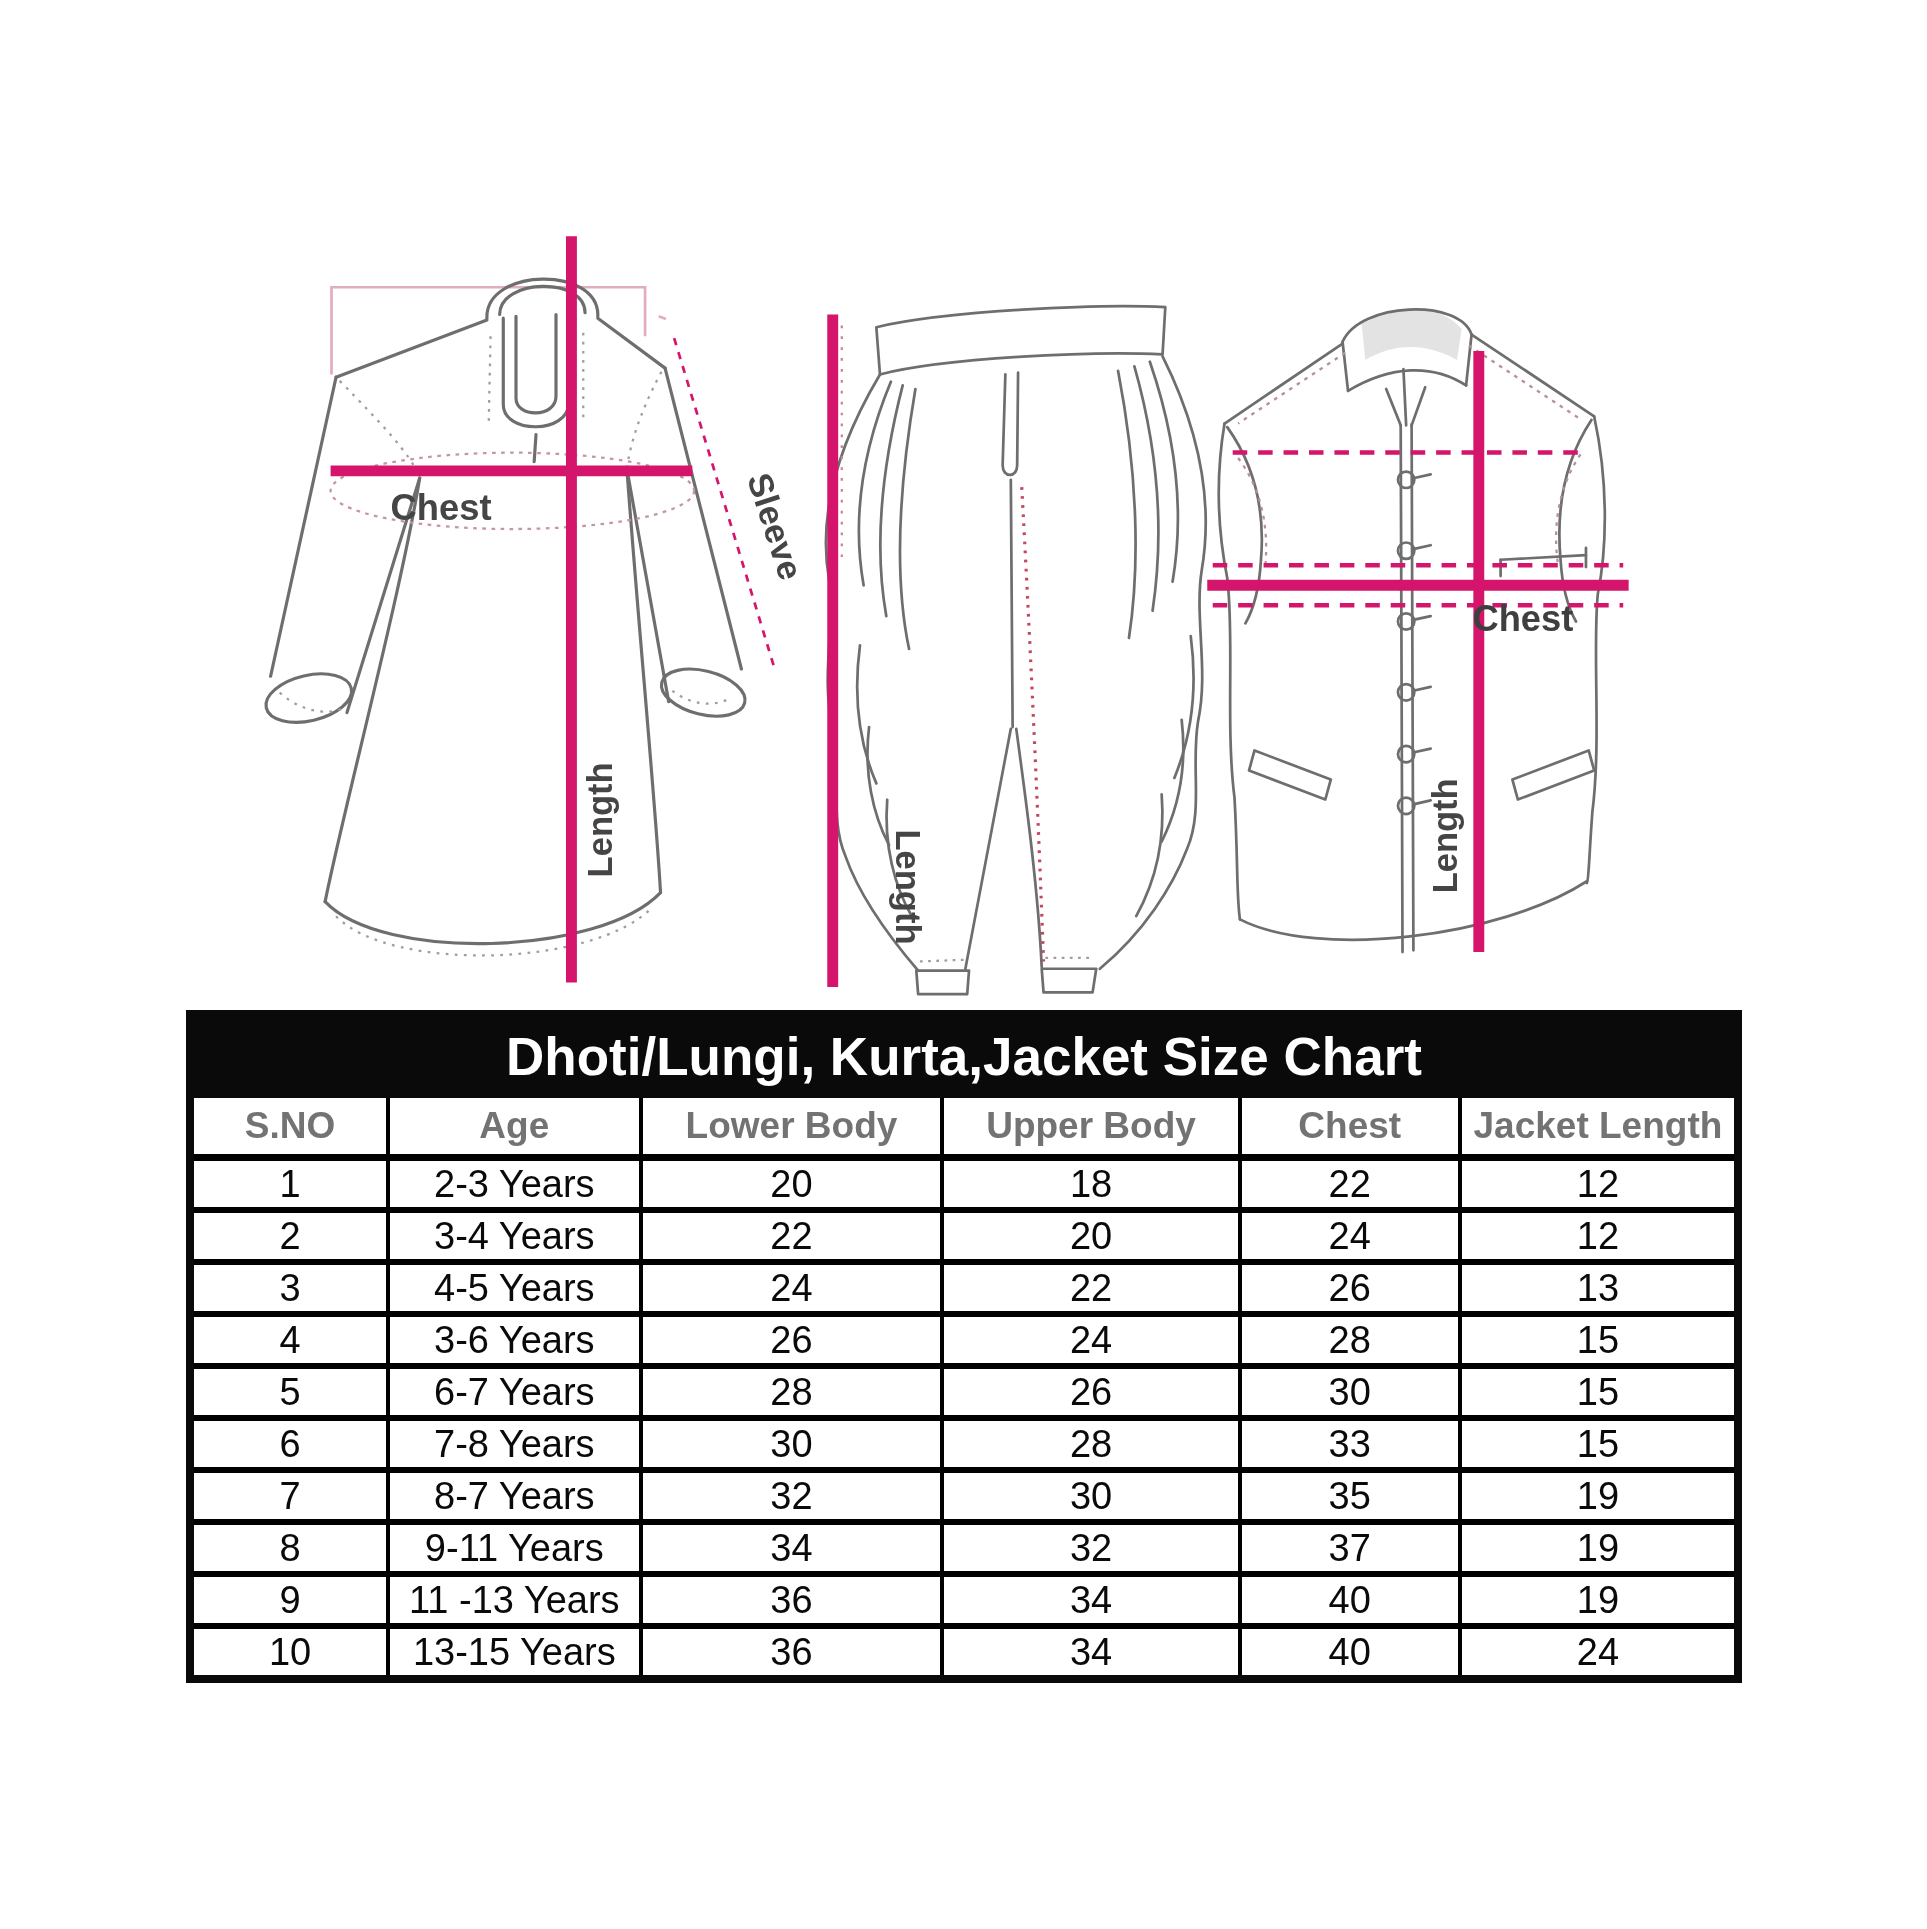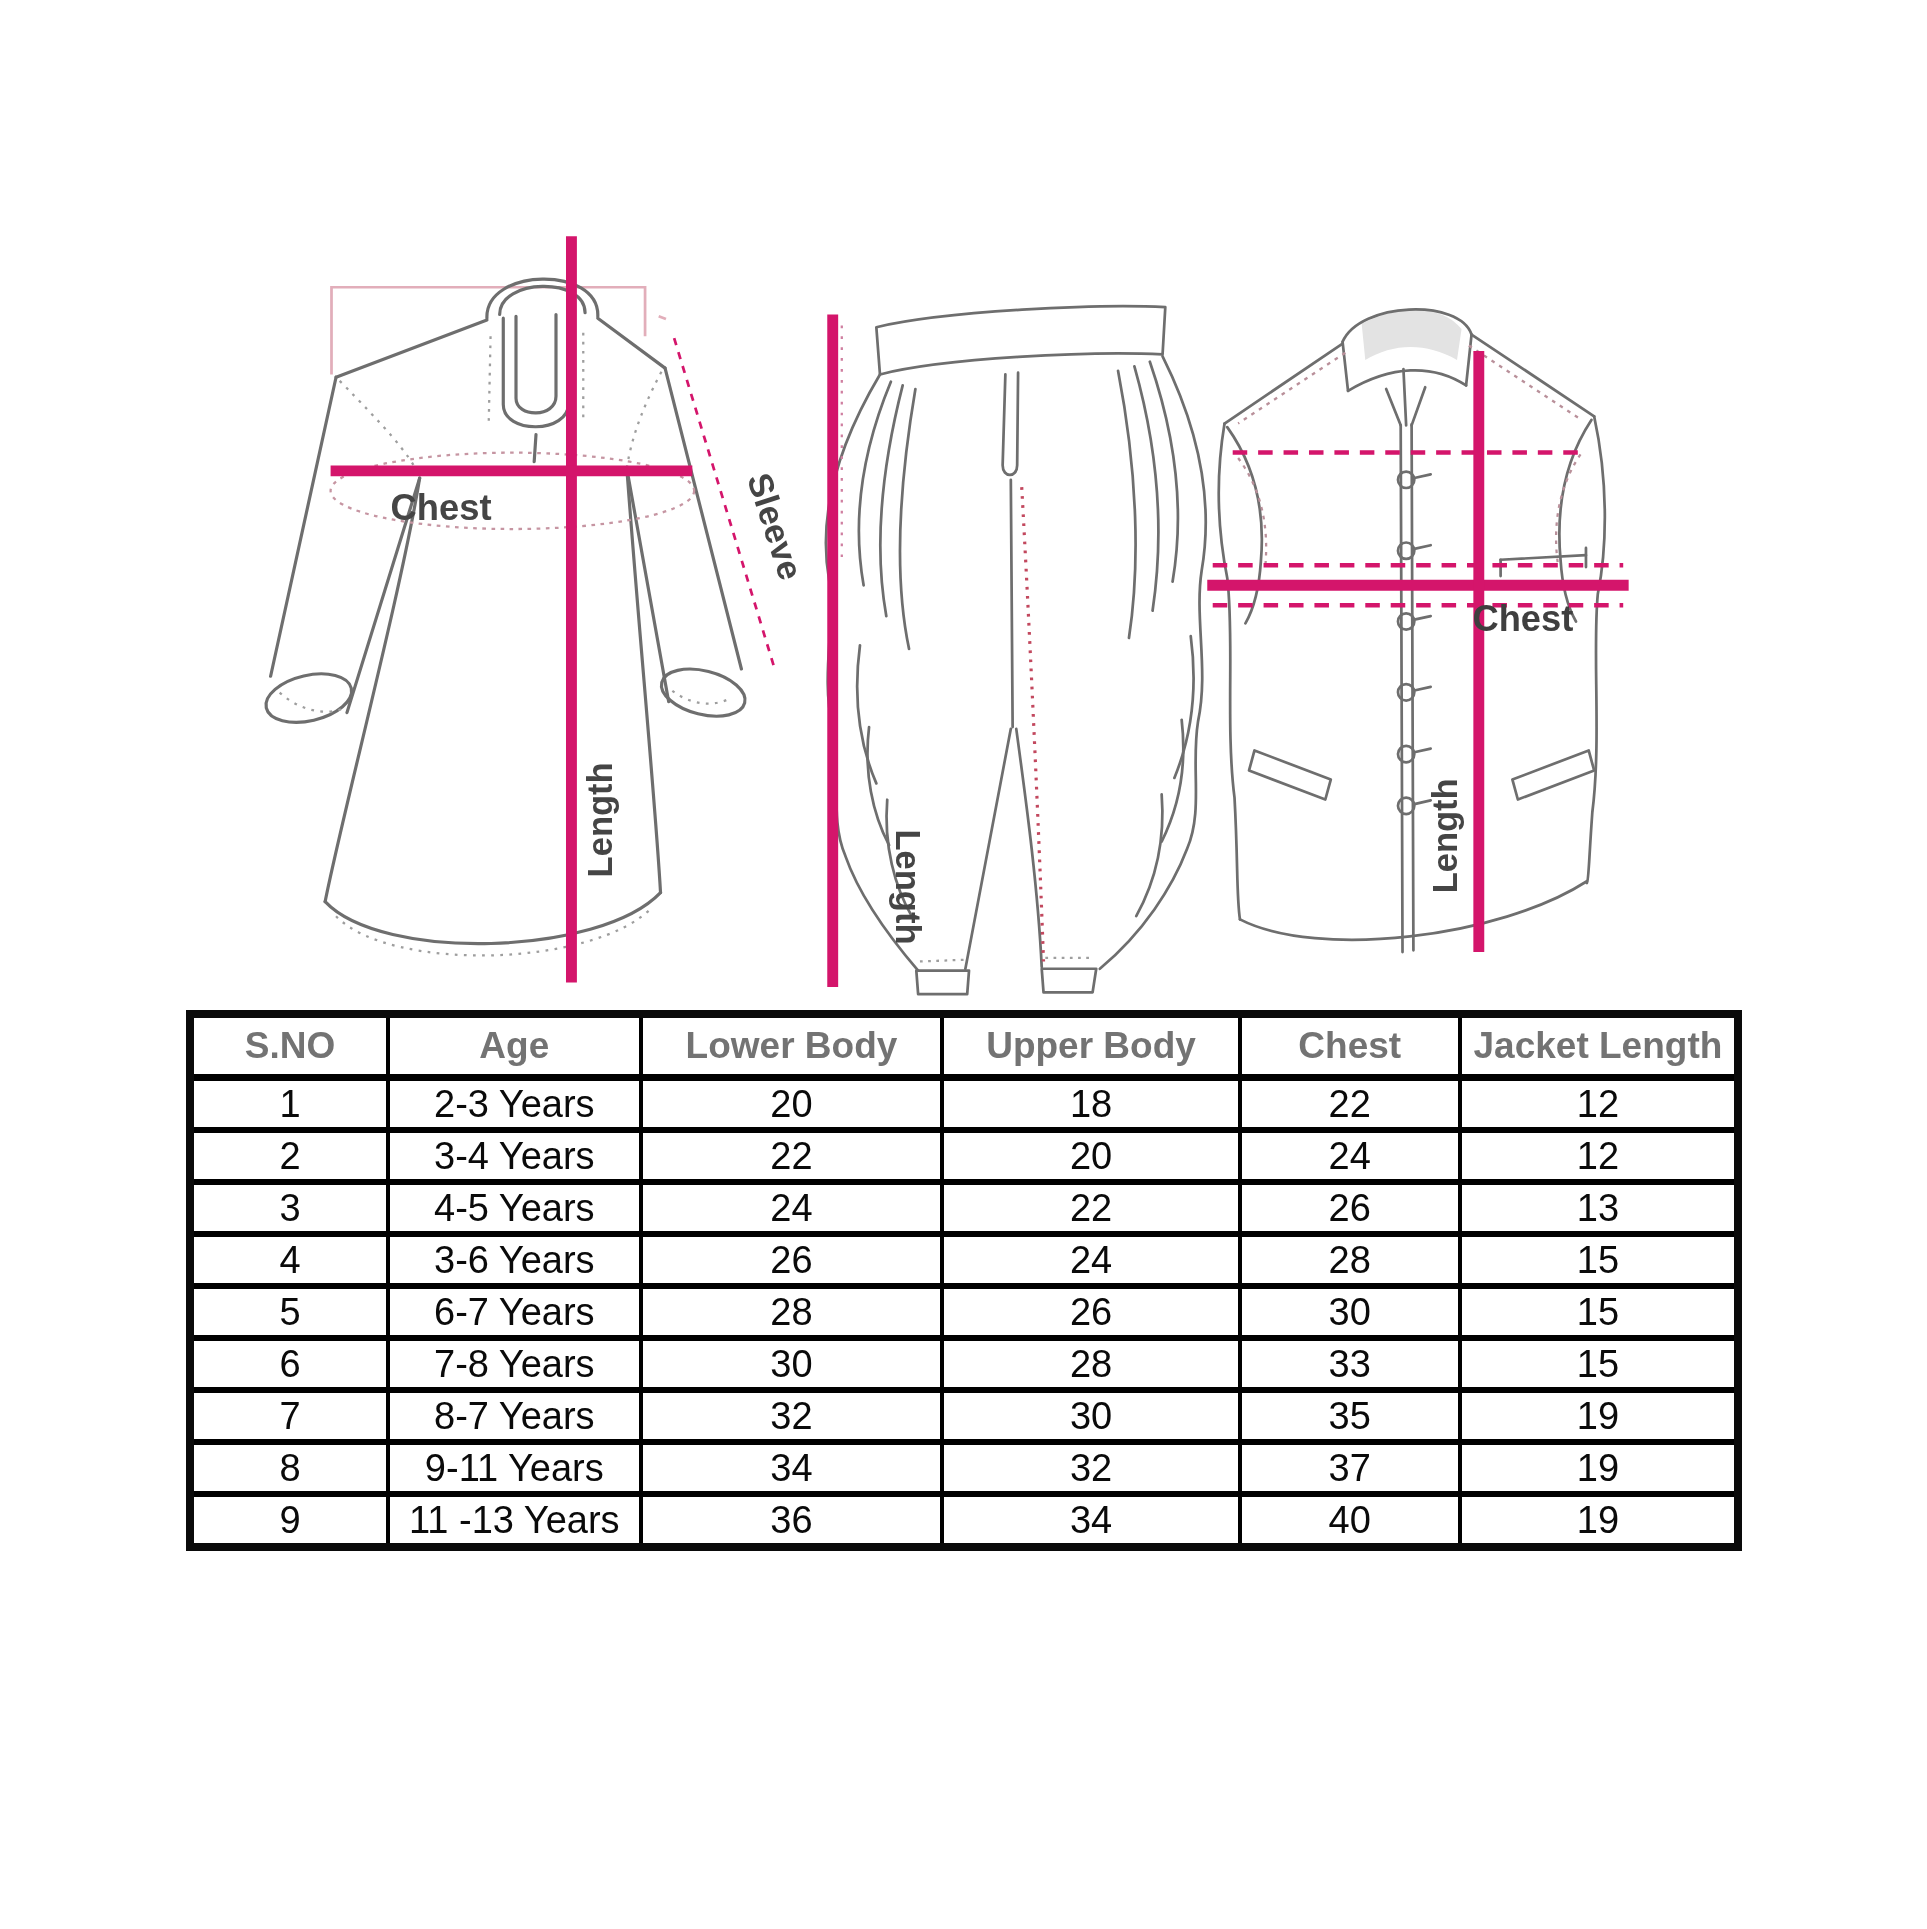--- a/index.html
+++ b/index.html
@@ -162,20 +162,21 @@
       <path d="M14,352 L466,352"></path>
       <path d="M14,396 L466,396"></path>
     </g>
     <path d="M8,374 L472,374" stroke="#d4156b" stroke-width="12"></path>
     <path d="M307,116 L307,778" stroke="#d4156b" stroke-width="12"></path>
     <text x="300" y="424" font-size="40" font-weight="bold" fill="#3f3f3f">Chest</text>
     <text transform="translate(283,650) rotate(-90)" text-anchor="middle" font-size="38" font-weight="bold" fill="#454545">Length</text>
   </svg>
 
   <div class="size-table">
+    <div class="tbl-title">Dhoti/Lungi, Kurta,Jacket  Size Chart</div>
     <table class="grid">
       <colgroup>
         <col style="width:12.6%">
           <col style="width:16.4%">
           <col style="width:19.6%">
         <col style="width:19.3%">
           <col style="width:14.3%">
           <col style="width:17.8%">
       </colgroup>
       <thead>
@@ -254,18 +255,26 @@
           <td>19</td>
         </tr>
         <tr>
           <td>9</td>
           <td>11 -13 Years</td>
           <td>36</td>
           <td>34</td>
           <td>40</td>
           <td>19</td>
         </tr>
+        <tr>
+          <td>10</td>
+          <td>13-15 Years</td>
+          <td>36</td>
+          <td>34</td>
+          <td>40</td>
+          <td>24</td>
+        </tr>
       </tbody>
     </table>
   </div>
 
 </div>
 
 
 </body></html>

